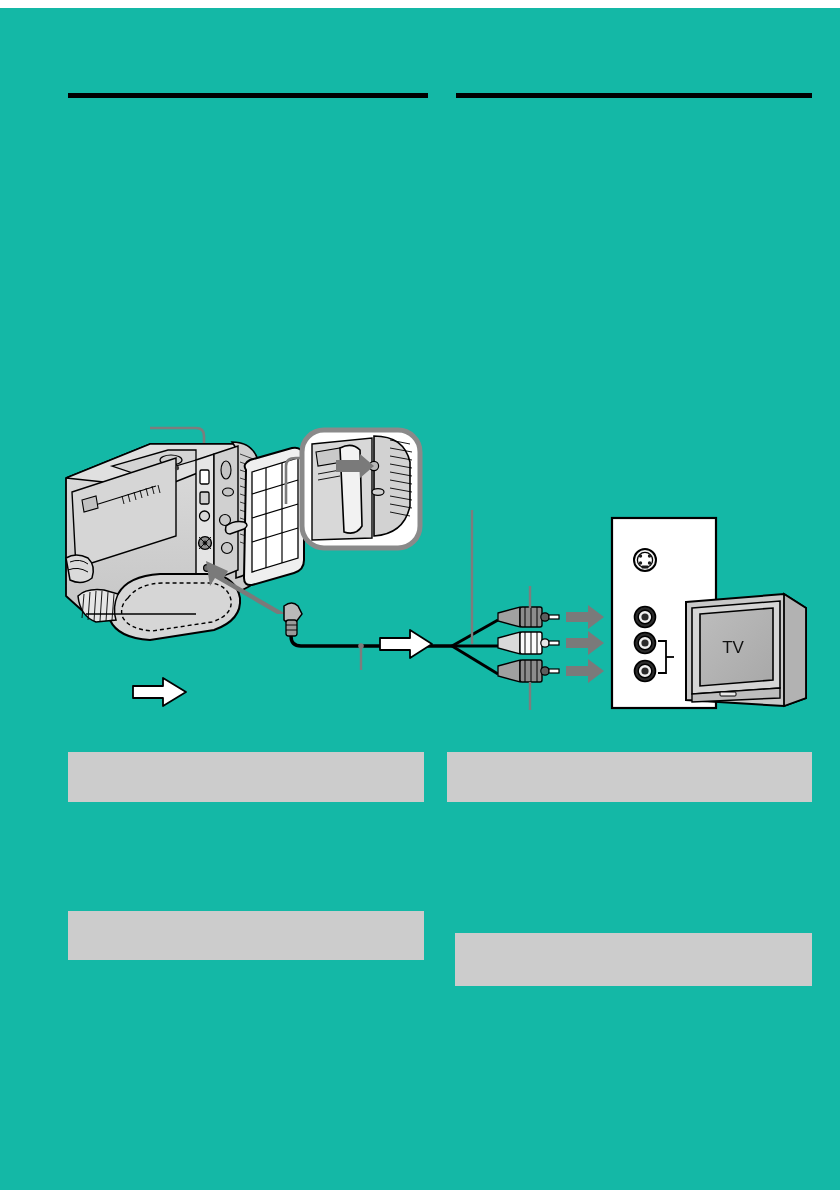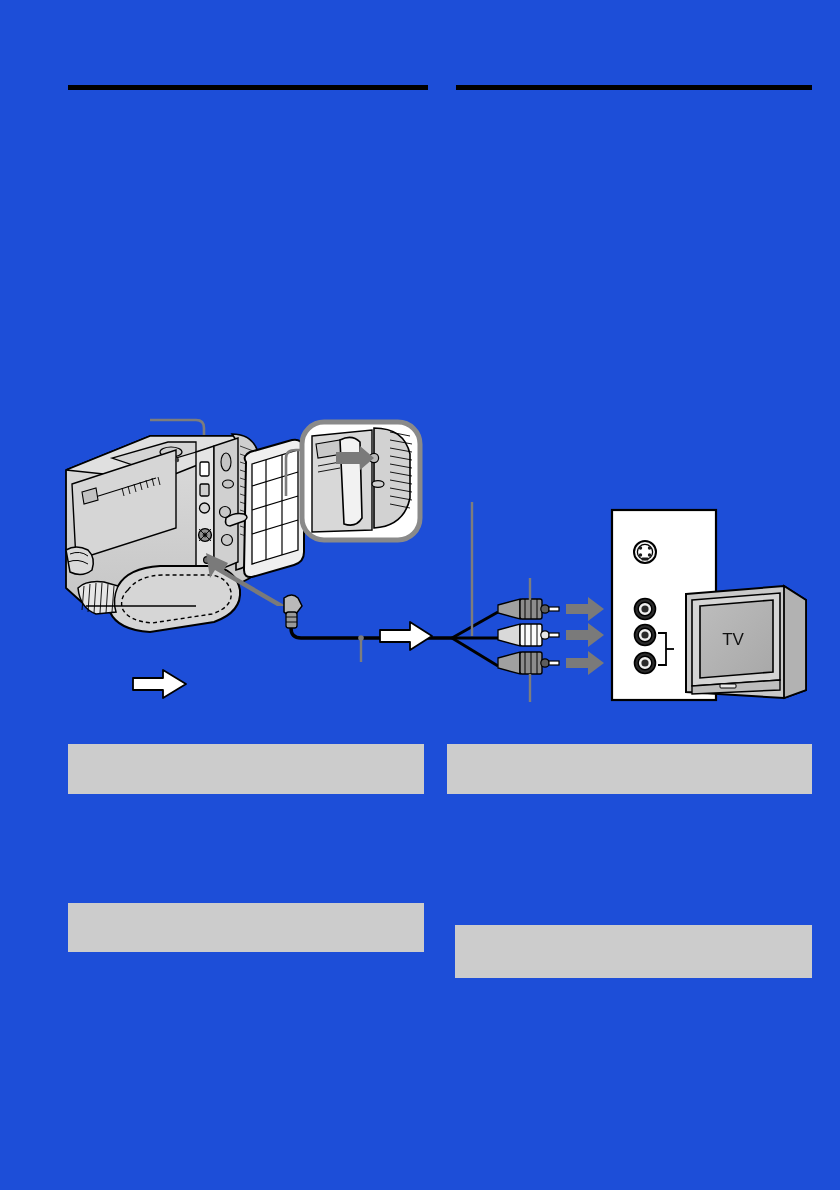--- a/index.html
+++ b/index.html
@@ -1,18 +1,18 @@
 <!DOCTYPE html>
 <html><head>
 <meta charset="utf-8">
 <style>
   html,body{margin:0;padding:0;background:#fff;}
   body{width:840px;height:1190px;position:relative;overflow:hidden;
        font-family:"Liberation Sans",sans-serif;}
-  .page{position:absolute;inset:0;background:#1d4ed8;}
+  .page{position:absolute;inset:0;background:#14b8a6;margin-top:8px;}
 
   
   .rule{position:absolute;background:#000000;}
   #rule-left {left:68px;  top:85px; width:360px; height:5px;}
   #rule-right{left:456px; top:85px; width:356px; height:5px;}
 
   
   .graybox{position:absolute;background:#cccccc;}
   #gb-l1{left:68px;  top:744px; width:356px; height:50px;}
   #gb-r1{left:447px; top:744px; width:365px; height:50px;}

